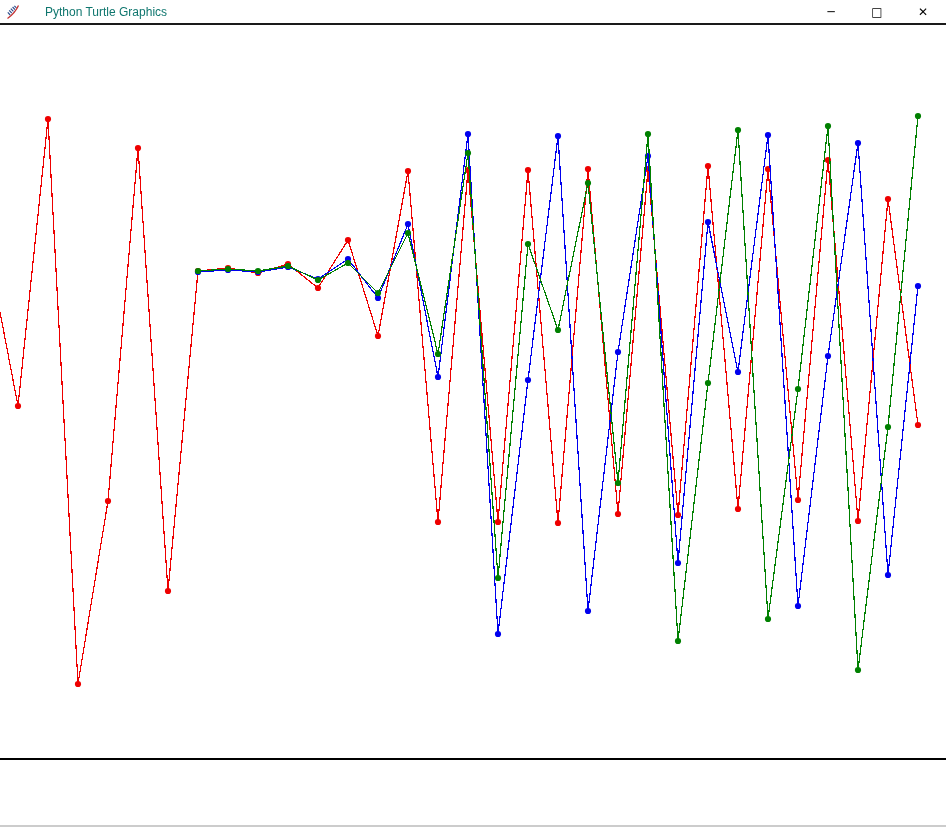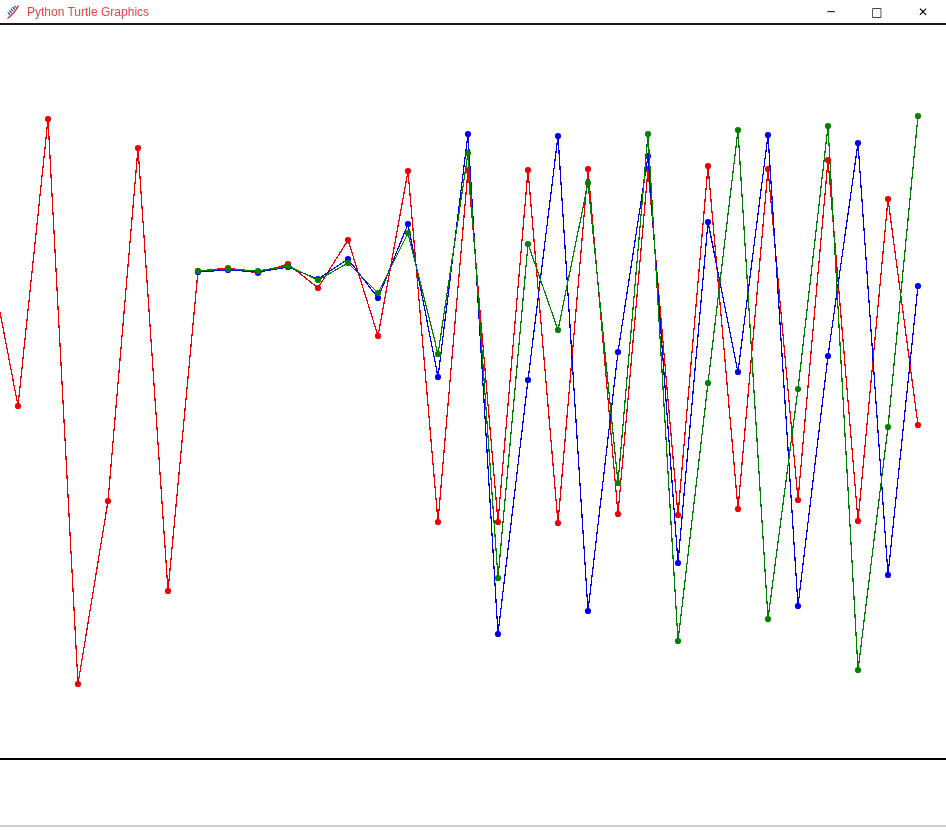--- a/index.html
+++ b/index.html
@@ -5,21 +5,21 @@
   html,body{margin:0;padding:0;background:#fff;}
   .window{
     position:relative;width:946px;height:830px;background:#ffffff;overflow:hidden;
     font-family:"Liberation Sans", sans-serif;
   }
   .titlebar{
     position:absolute;top:0;left:0;width:946px;height:23px;background:#ffffff;
     border-bottom:2px solid #1a1a1a;display:flex;align-items:center;z-index:5;
   }
   .titlebar .app-icon{width:16px;height:16px;margin-left:5px;margin-top:1px;flex:0 0 auto;}
-  .titlebar .title{font-size:12px;color:#ef4444;margin-left:6px;white-space:nowrap;}
+  .titlebar .title{font-size:12px;color:#0f766e;margin-left:24px;white-space:nowrap;}
   .winbtns{margin-left:auto;display:flex;height:100%;}
   .winbtn{
     width:46px;height:100%;display:flex;align-items:center;justify-content:center;
     color:#000;background:transparent;border:none;font-family:"DejaVu Sans", sans-serif;
     cursor:default;padding:0;
   }
   .winbtn.min{font-size:12px;}
   .winbtn.max{font-size:12px;}
   .winbtn.close{font-size:12px;}
   .canvas-layer{position:absolute;top:0;left:0;width:946px;height:830px;}

